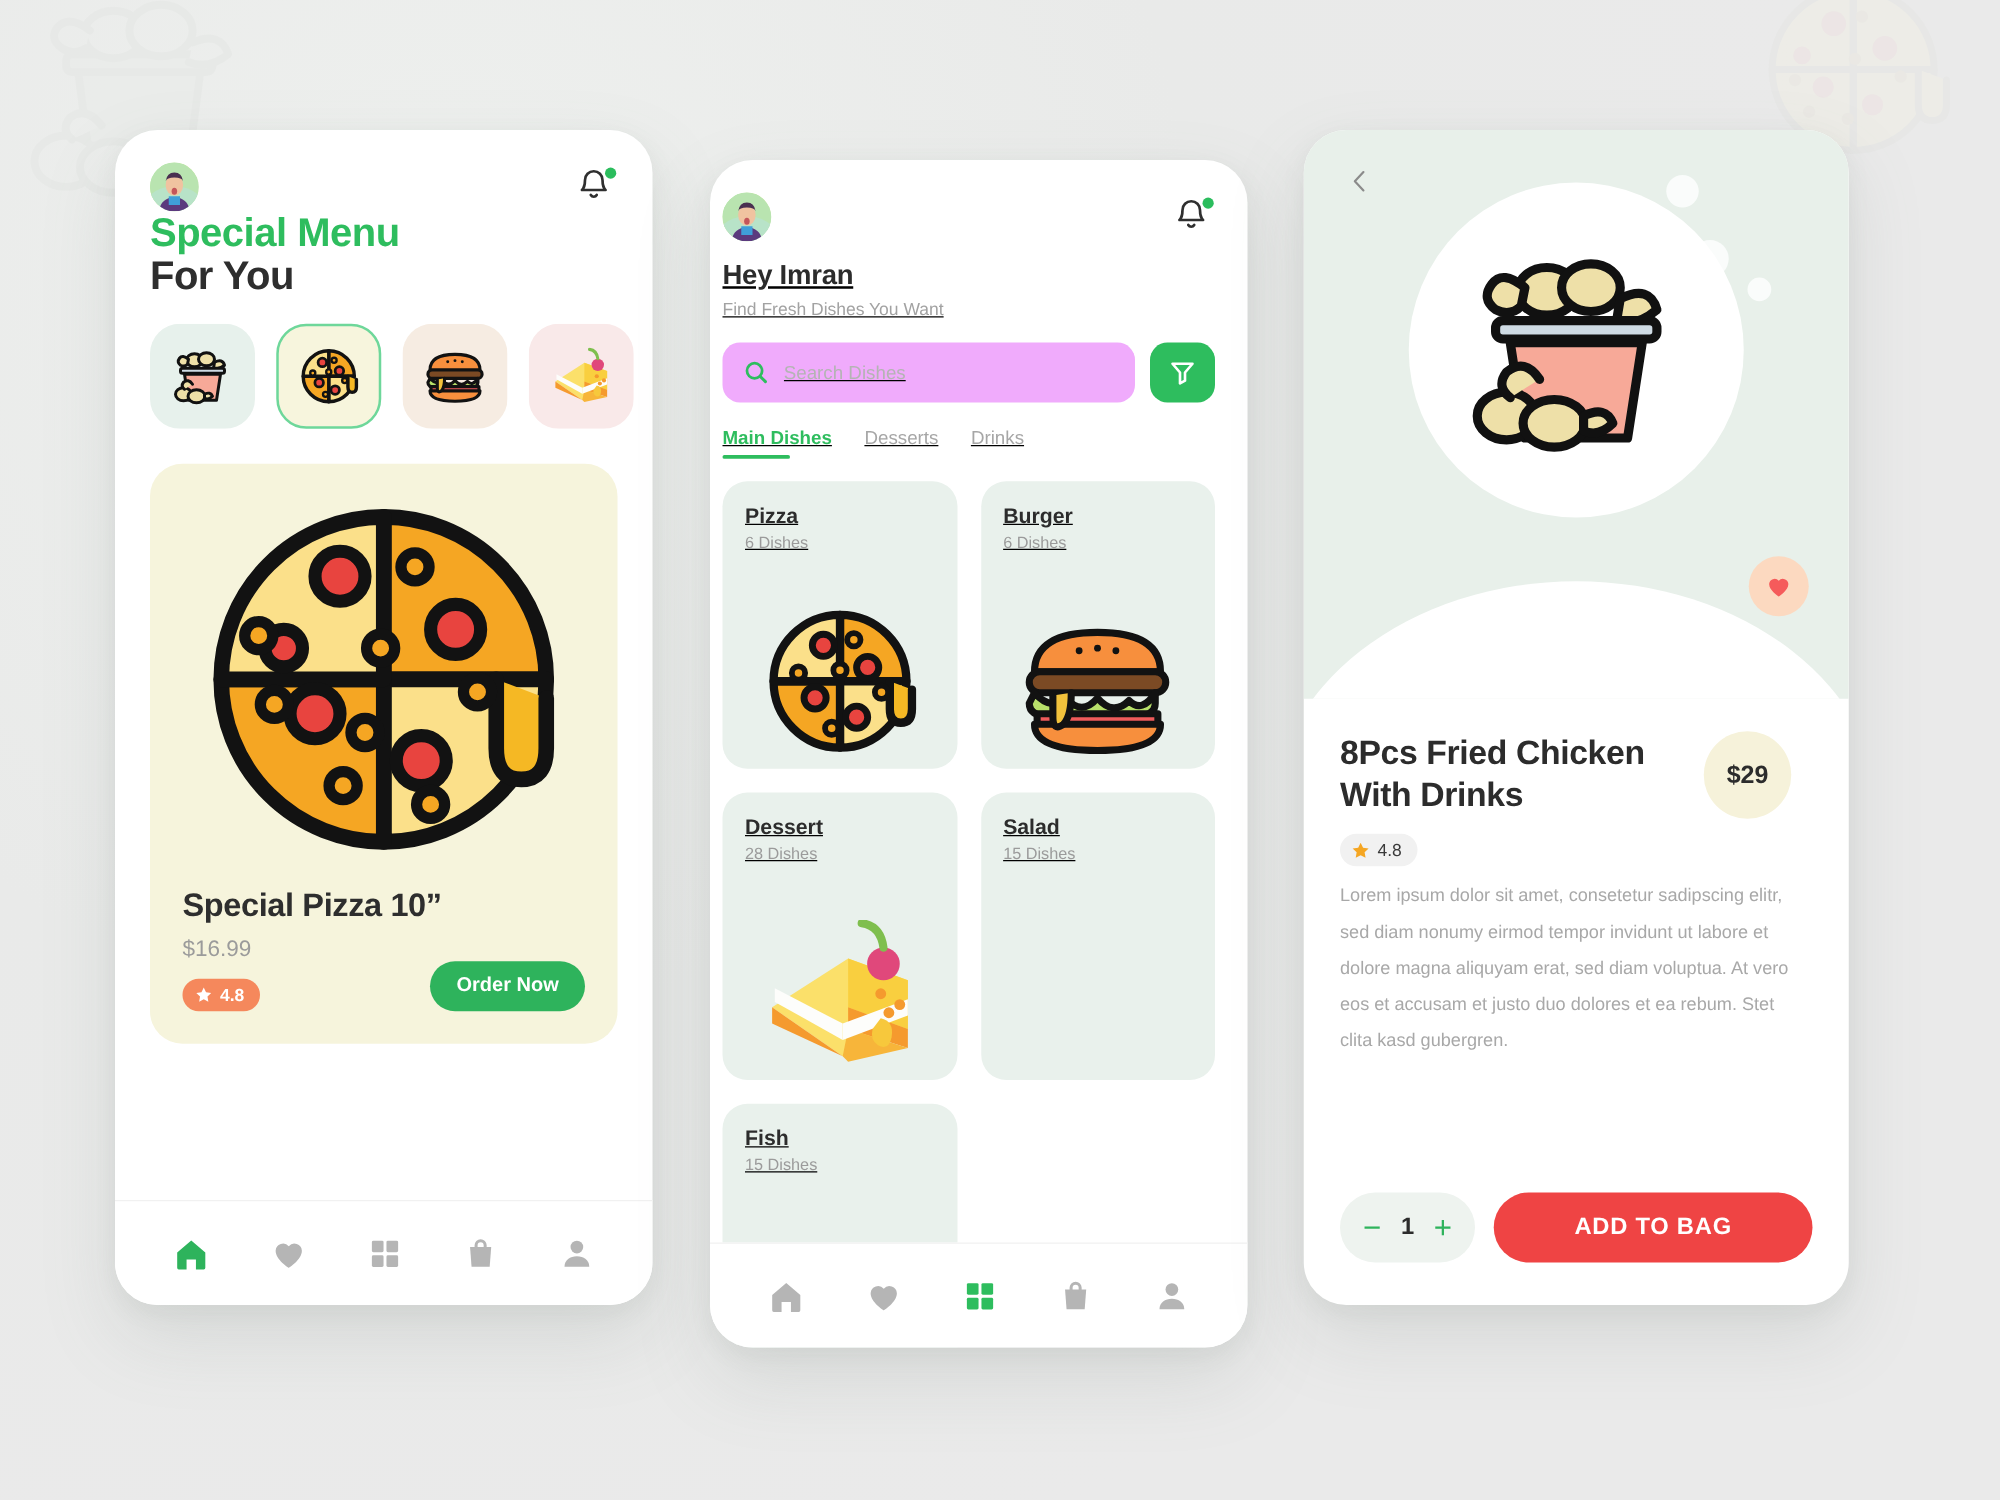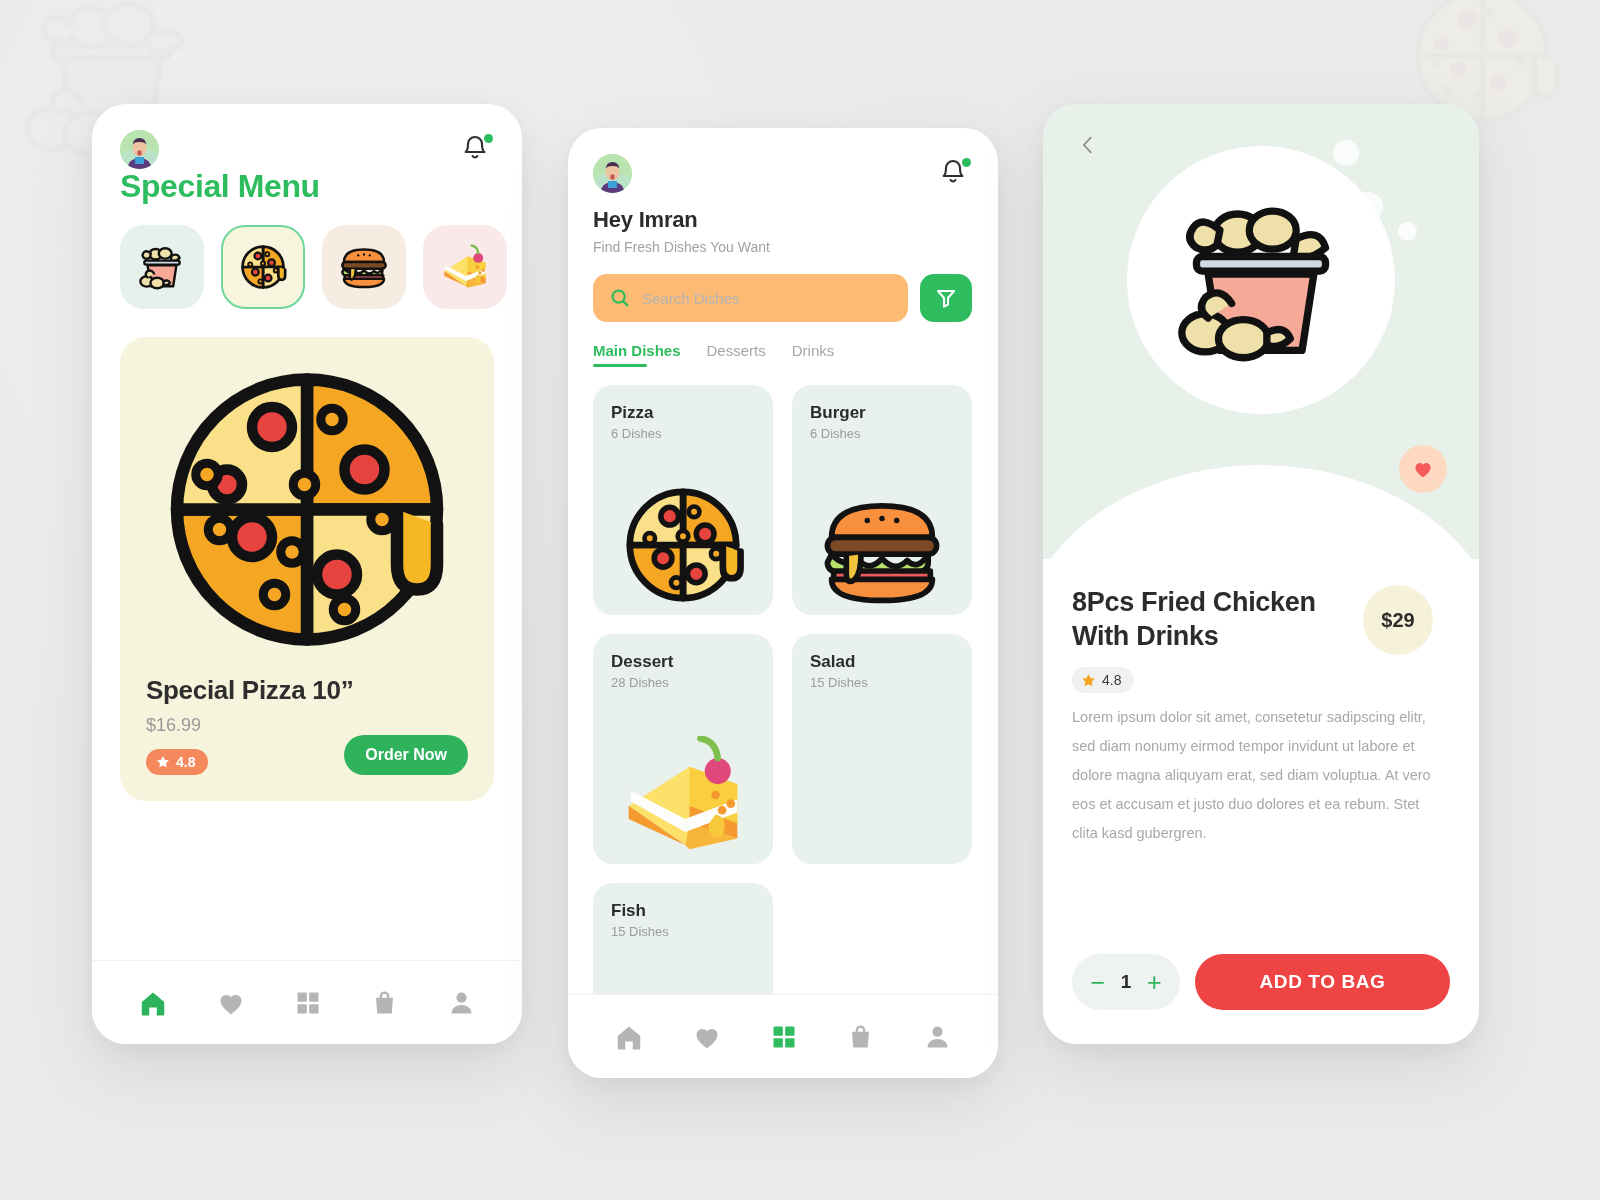--- a/index.html
+++ b/index.html
@@ -85,27 +85,27 @@
   }
 
   .tabbar {
     position: absolute; left: 0; right: 0; bottom: 0; height: 84px;
     background: #fff; border-top: 1px solid #f1f1f1;
     display: flex; align-items: center; justify-content: space-around; padding: 0 22px;
   }
   .tab-ico { cursor: pointer; display: flex; align-items: center; justify-content: center; }
 
   
-  .p2-body { padding: 26px 26px 0 25px; }
+  .p2-body { padding: 26px 26px 0 10px; text-decoration: underline; }
   .greet { font-size: 22px; font-weight: 700; color: #2c2c2c; margin-top: 14px; letter-spacing: -.2px; }
   .sub   { font-size: 14px; color: #a2a2a2; margin-top: 6px; }
 
   .search-row { display: flex; gap: 12px; margin-top: 19px; align-items: center; }
   .search-box {
-    flex: 1; height: 48px; background: #fdba74; border-radius: 14px;
+    flex: 1; height: 48px; background: #f0abfc; border-radius: 14px;
     display: flex; align-items: center; gap: 11px; padding: 0 16px;
   }
   .search-box input {
     border: none; background: transparent; outline: none; flex: 1;
     font-family: inherit; font-size: 15px; color: #555;
   }
   .search-box input::placeholder { color: #b4b4b4; }
   .filter-btn {
     width: 52px; height: 48px; border-radius: 14px; background: #2ebd5e;
     display: flex; align-items: center; justify-content: center; border: none; cursor: pointer;
@@ -255,20 +255,21 @@
           <svg width="30" height="30" viewBox="0 0 24 24">
             <path d="M12 3.2a5.6 5.6 0 0 0-5.6 5.6c0 5-2 6.4-2 6.4h15.2s-2-1.4-2-6.4A5.6 5.6 0 0 0 12 3.2z" fill="none" stroke="#2f2f2f" stroke-width="1.7" stroke-linejoin="round"></path>
             <path d="M10.1 18.4a2.2 2.2 0 0 0 3.8 0" fill="none" stroke="#2f2f2f" stroke-width="1.7" stroke-linecap="round"></path>
           </svg>
           <span class="bell-dot"></span>
         </div>
       </div>
 
       <div class="title-block">
         <div class="title-green">Special Menu</div>
+        <div class="title-dark">For You</div>
       </div>
 
       <div class="chips">
         <div class="chip" style="background:#e7f1ec">
           <svg width="48" height="46" viewBox="0 0 60 56">
             <g stroke="#111" stroke-width="3" stroke-linejoin="round" stroke-linecap="round">
               <ellipse cx="22" cy="12" rx="8" ry="6.5" fill="#eee0a8"></ellipse>
               <ellipse cx="34" cy="11" rx="8" ry="6.5" fill="#eee0a8"></ellipse>
               <path d="M42 14 q8 -4 10 3 q-6 5 -11 3z" fill="#eee0a8"></path>
               <path d="M16 11 q-6 -5 -9 -1 q-3 4 1 7 q4 2 7 -1z" fill="#eee0a8"></path>

